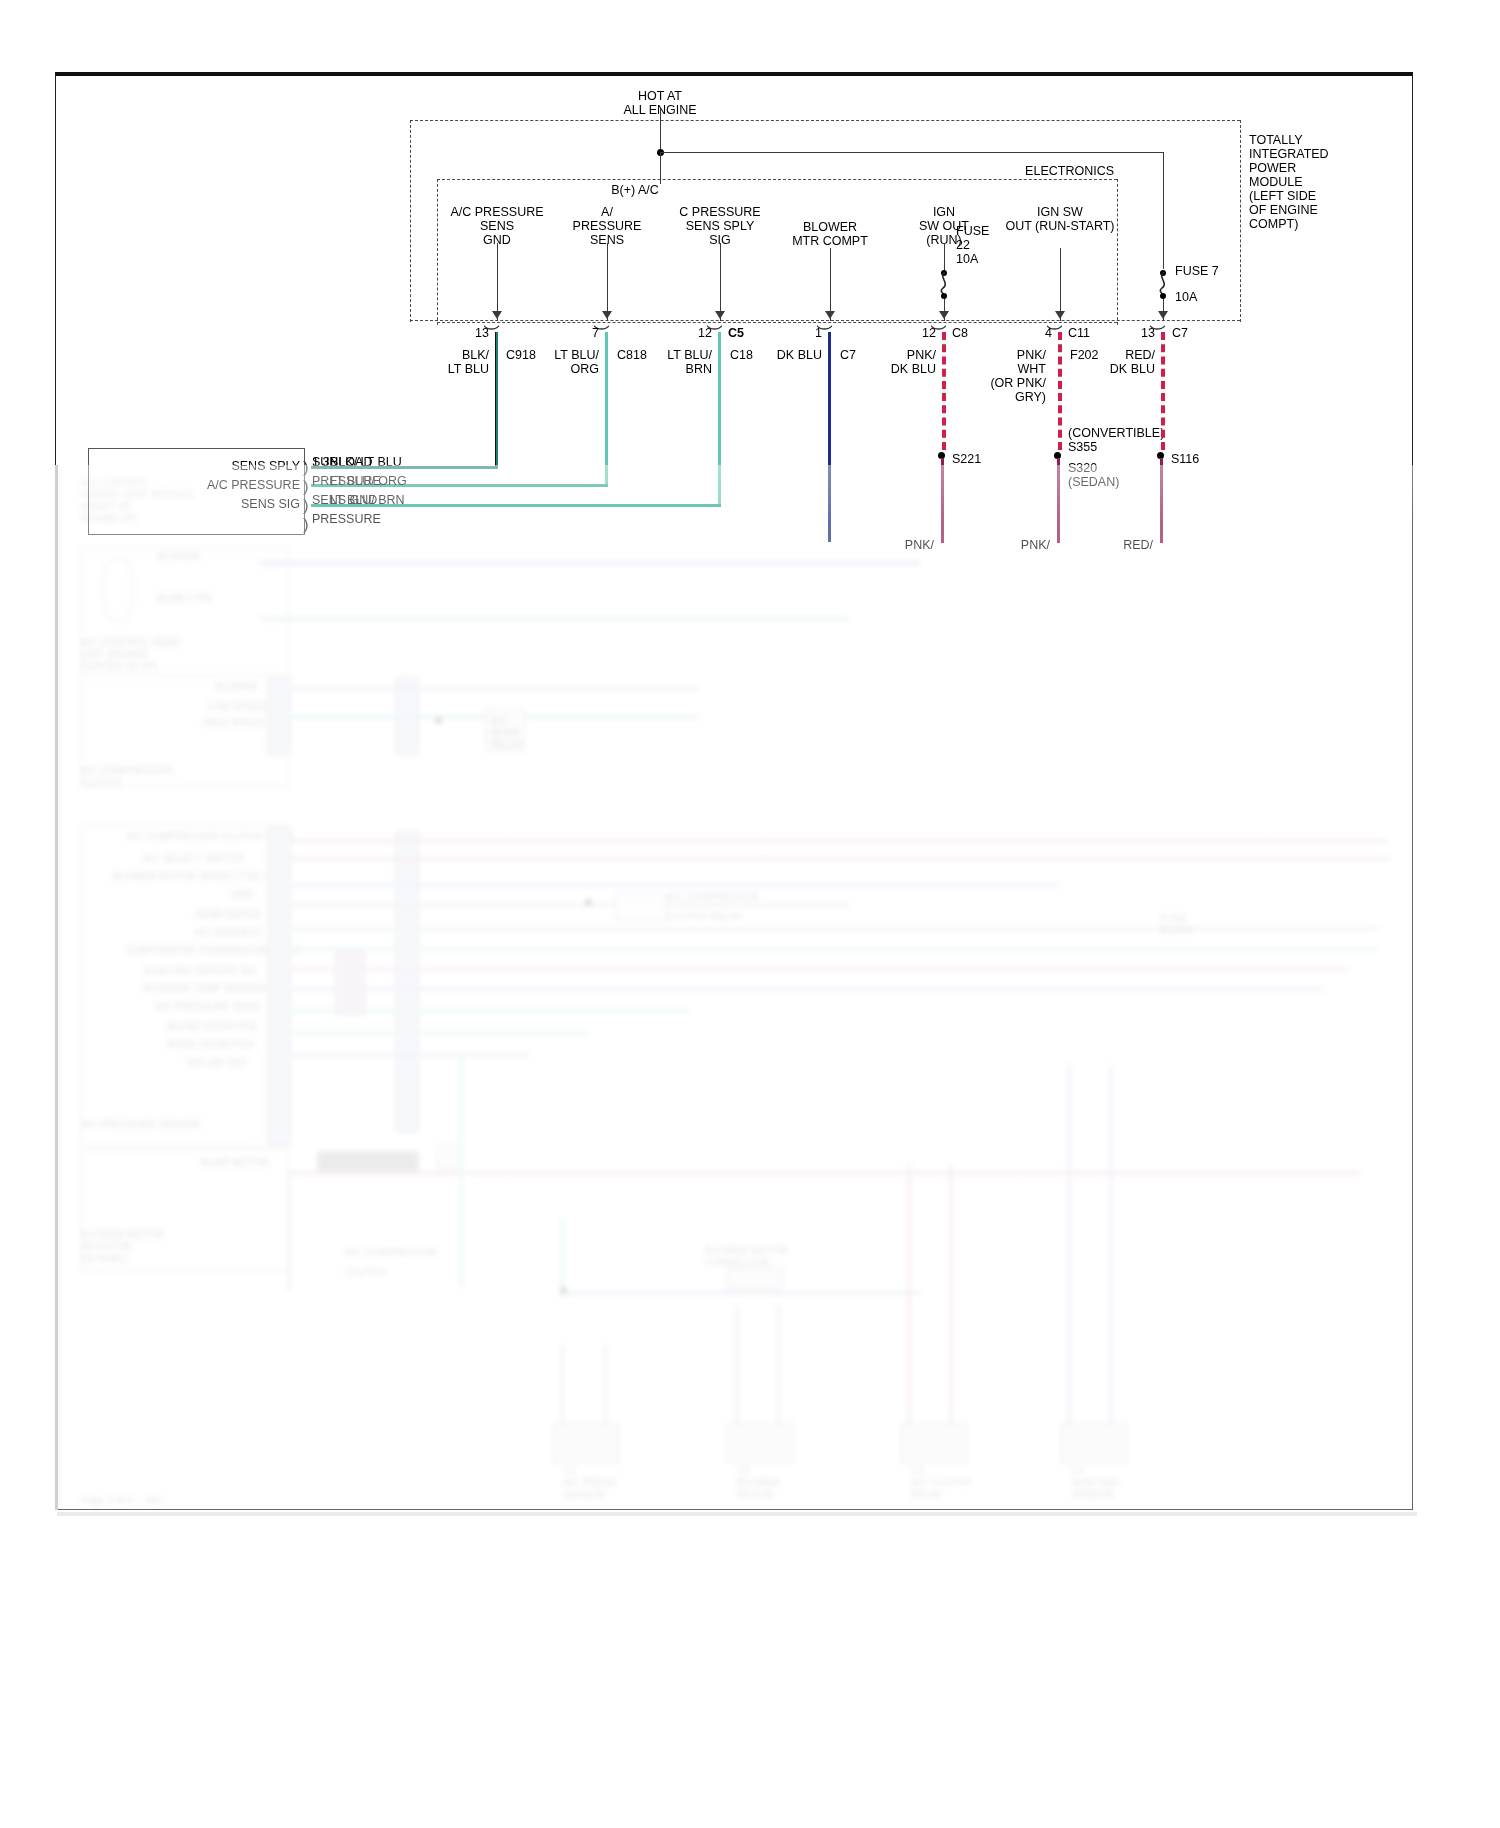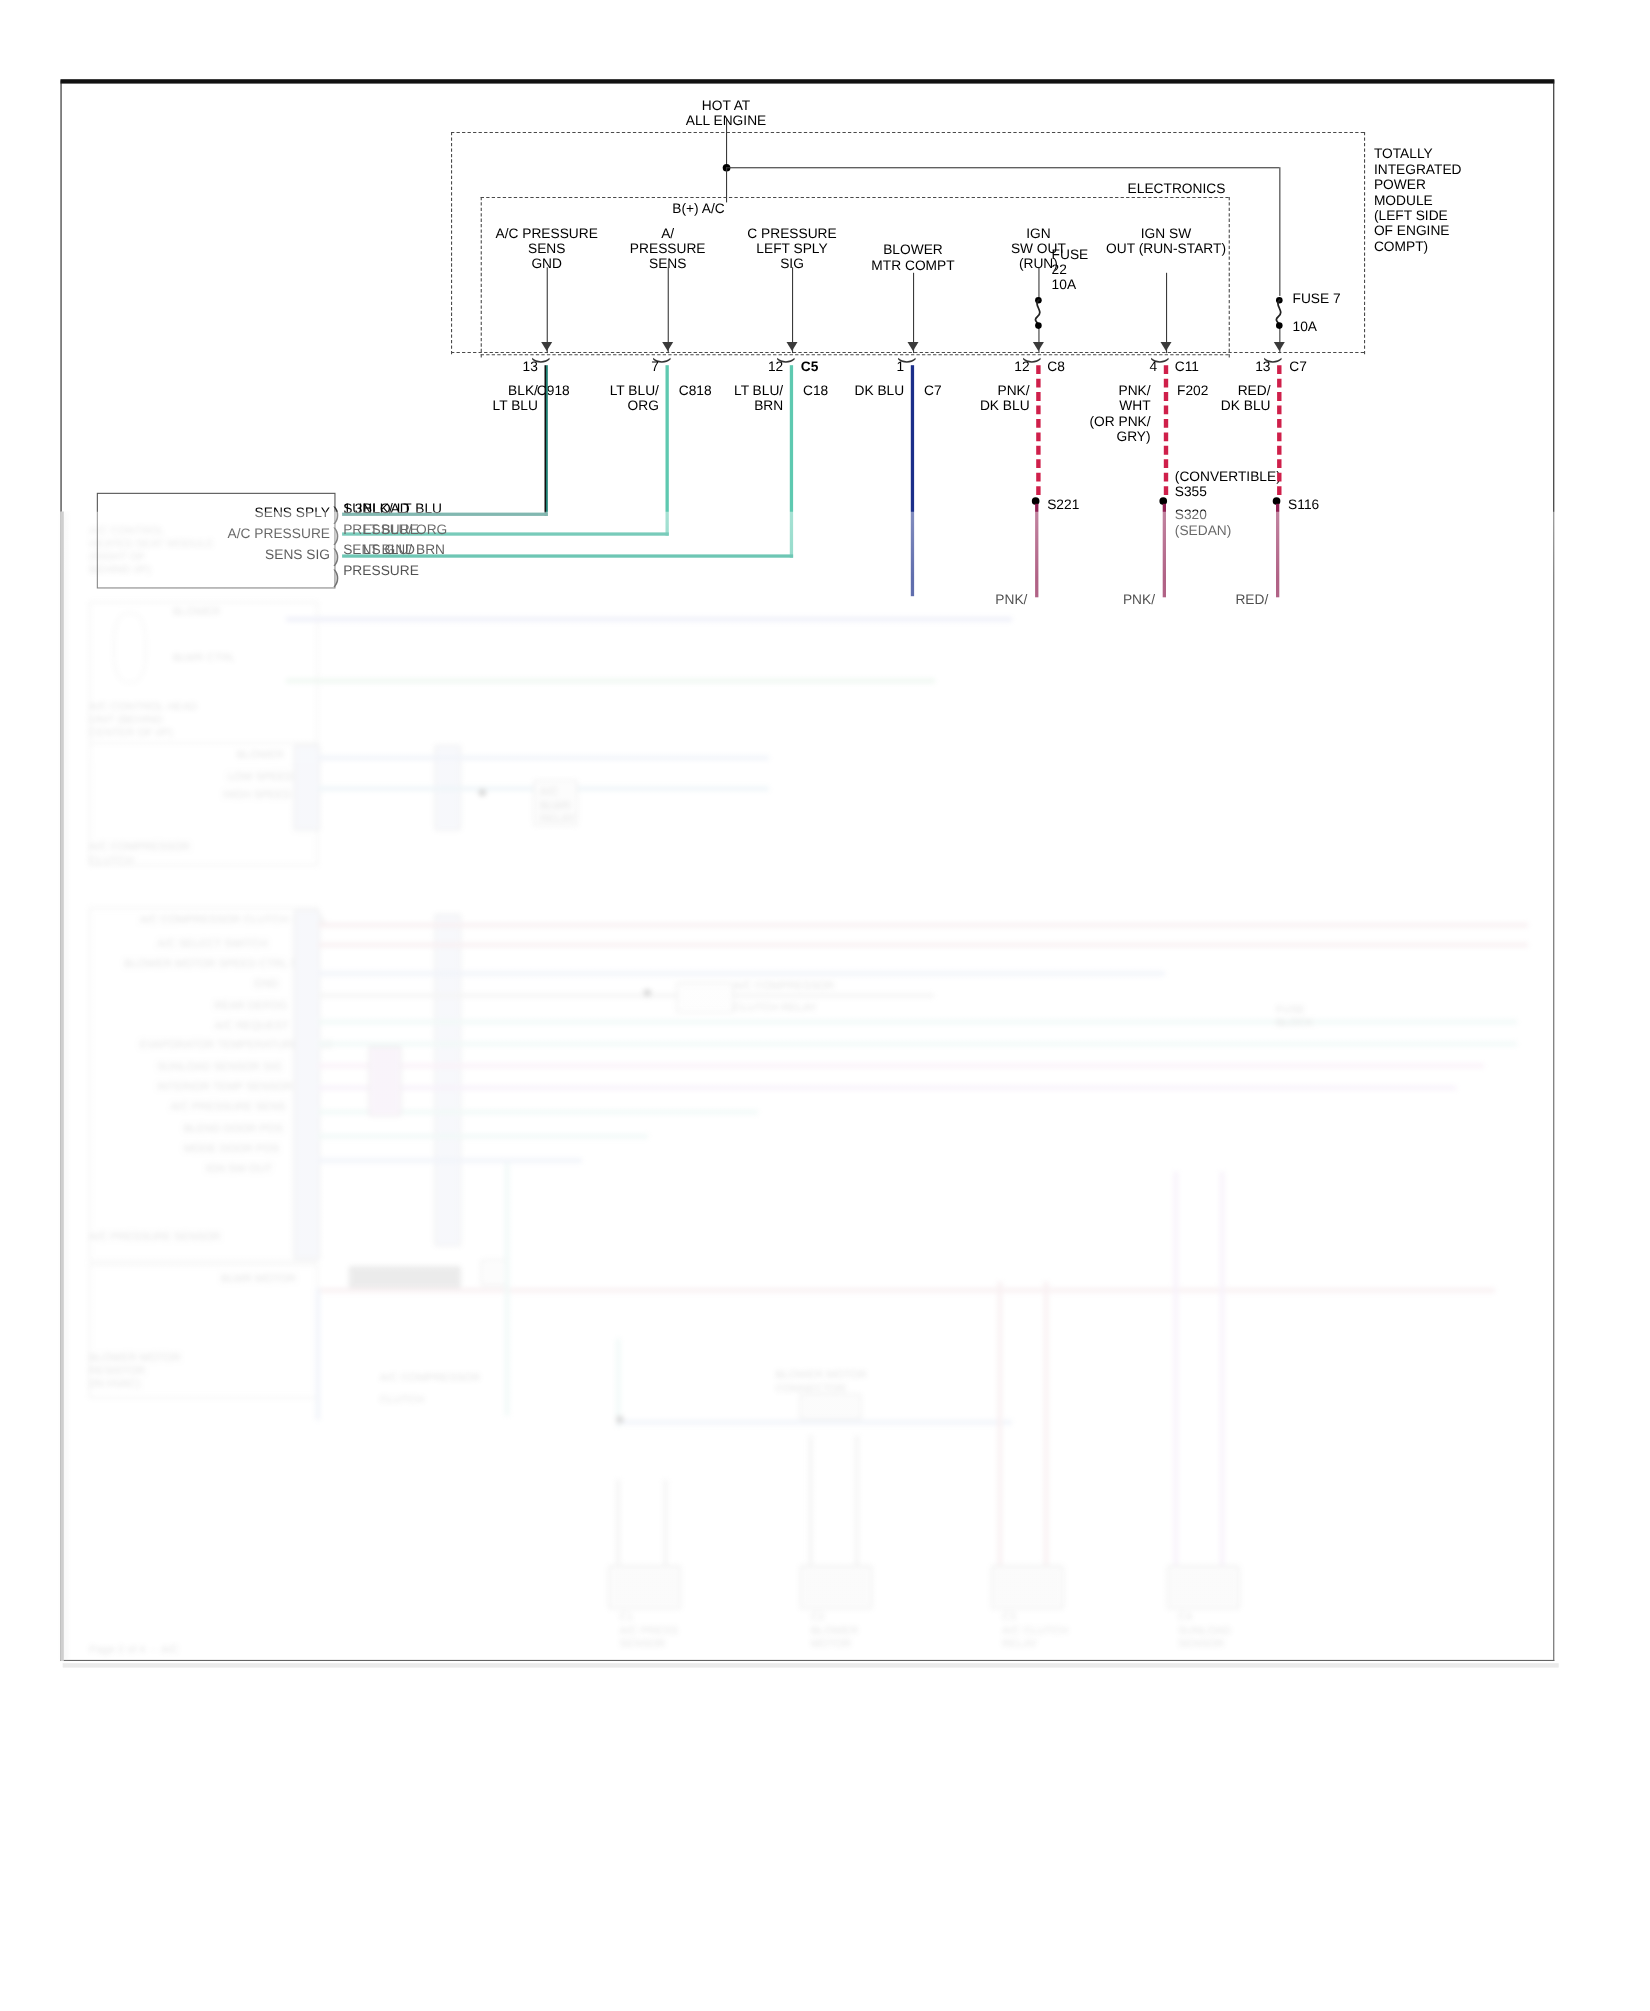--- a/index.html
+++ b/index.html
@@ -107,21 +107,21 @@
     <div class="vd" style="left:1117px;top:179px;height:146px;"></div>
     <div class="t r" style="left:1114px;top:164px;">ELECTRONICS</div>
 
     <div class="t c" style="left:497px;top:205px;">A/C PRESSURE
 SENS
 GND</div>
     <div class="t c" style="left:607px;top:205px;">A/
 PRESSURE
 SENS</div>
     <div class="t c" style="left:720px;top:205px;">C PRESSURE
-LEFT SPLY
+SENS SPLY
 SIG</div>
     <div class="t c" style="left:830px;top:220px;">BLOWER
 MTR COMPT</div>
     <div class="t c" style="left:944px;top:205px;">IGN
 SW OUT
 (RUN)</div>
     <div class="t c" style="left:1060px;top:205px;">IGN SW
 OUT (RUN-START)</div>
 
     <div class="v" style="left:497px;top:243px;height:78px;"></div>
@@ -192,21 +192,21 @@
     <div class="t r" style="left:822px;top:348px;text-align:right;">DK BLU</div>
     <div class="t r" style="left:936px;top:348px;text-align:right;">PNK/
 DK BLU</div>
     <div class="t r" style="left:1046px;top:348px;text-align:right;">PNK/
 WHT
 (OR PNK/
 GRY)</div>
     <div class="t r" style="left:1155px;top:348px;text-align:right;">RED/
 DK BLU</div>
 
-    <div class="t" style="left:488px;top:348px;">C918</div>
+    <div class="t" style="left:506px;top:348px;">C918</div>
     <div class="t" style="left:617px;top:348px;">C818</div>
     <div class="t" style="left:730px;top:348px;">C18</div>
     <div class="t" style="left:840px;top:348px;">C7</div>
     <div class="t" style="left:1070px;top:348px;">F202</div>
 
     <div class="w blk-ltblu" style="left:495px;top:332px;height:137px;"></div>
     <div class="wh tealdark" style="left:311px;top:466px;width:187px;"></div>
 
     <div class="w ltblu-org" style="left:605px;top:332px;height:155px;"></div>
     <div class="wh teal" style="left:311px;top:484px;width:297px;"></div>

